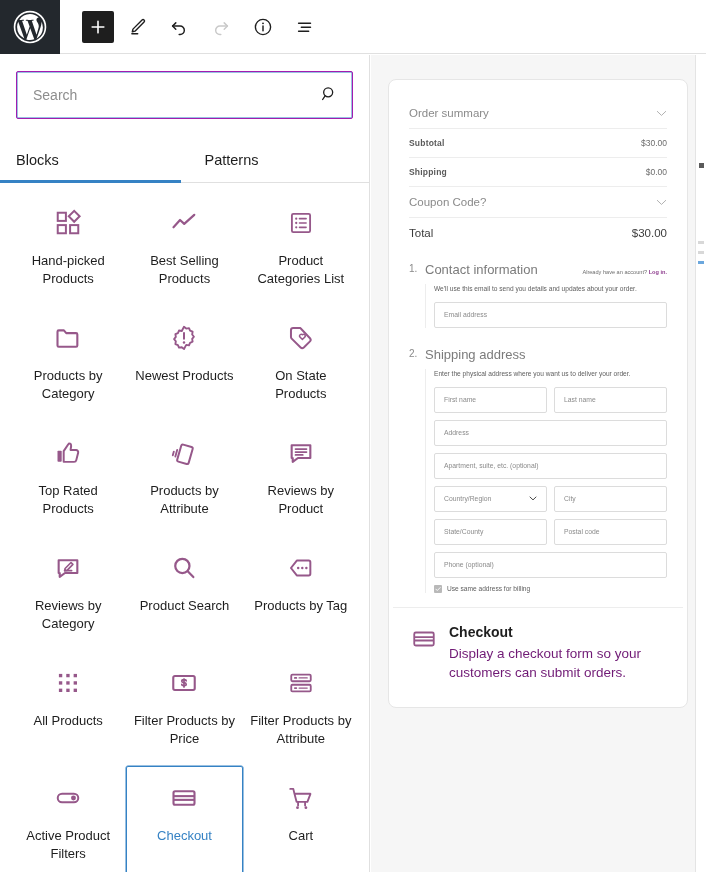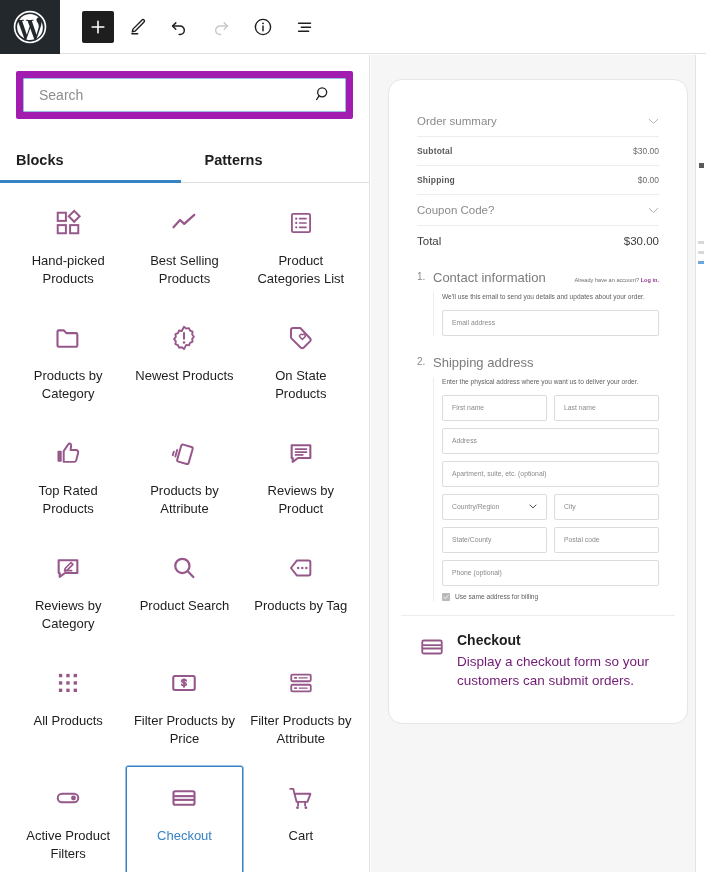--- a/index.html
+++ b/index.html
@@ -42,21 +42,21 @@
     position: absolute; top: 55px; left: 0;
     width: 370px; height: 817px;
     background: #ffffff;
     border-right: 1px solid #e0e0e0;
     overflow: hidden;
   }
   .search-wrap { padding: 16px 16px 0 16px; }
   .search-box {
     position: relative;
     height: 48px;
-    border: 7px solid #a21caf;
+    border: 1px solid #a21caf;
     border-radius: 2px;
     display: flex; align-items: center;
     box-shadow: 0 0 0 0.5px #3582c4 inset;
   }
   .search-box input {
     flex: 1; height: 100%;
     border: none; outline: none; background: transparent;
     font-family: "Liberation Sans", sans-serif;
     font-size: 14px; color: #1e1e1e;
     padding: 0 38px 0 16px;
@@ -73,21 +73,21 @@
   .tabs {
     display: flex;
     border-bottom: 1px solid #e0e0e0;
     margin-top: 18px;
     height: 46px;
   }
   .tab {
     flex: 1;
     display: flex; align-items: center;
     padding-left: 16px;
-    font-size: 14.5px; font-weight: bold;
+    font-size: 14.5px; font-weight: normal;
     color: #1e1e1e; cursor: pointer;
     position: relative;
     background: transparent; border: none;
     font-family: "Liberation Sans", sans-serif;
   }
   .tab.active::after {
     content: ""; position: absolute; left: 0; right: 0; bottom: -1px;
     height: 3px; background: #3582c4;
   }
   .tab.patterns { padding-left: 24px; }
@@ -133,23 +133,23 @@
     width: 335px; height: 817px;
     background: #f6f6f6;
     overflow: hidden;
   }
   .preview-card {
     position: absolute;
     top: 24px; left: 17px;
     width: 300px;
     background: #ffffff;
     border: 1px solid #e6e6e6;
-    border-radius: 14px;
+    border-radius: 8px;
     overflow: hidden;
-    padding: 12px;
+    padding: 4px;
   }
 
   
   .mock { padding: 14px 16px 0 16px; font-family: "Liberation Sans", sans-serif; }
   .mock-row {
     display: flex; align-items: center; justify-content: space-between;
     padding: 9px 0;
   }
   .mock-divider { height: 1px; background: #ededed; }
   .os-title { font-size: 11.5px; color: #8a8a8a; }

